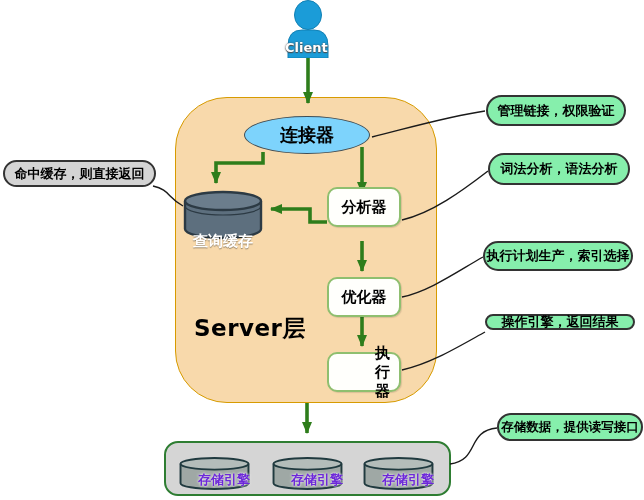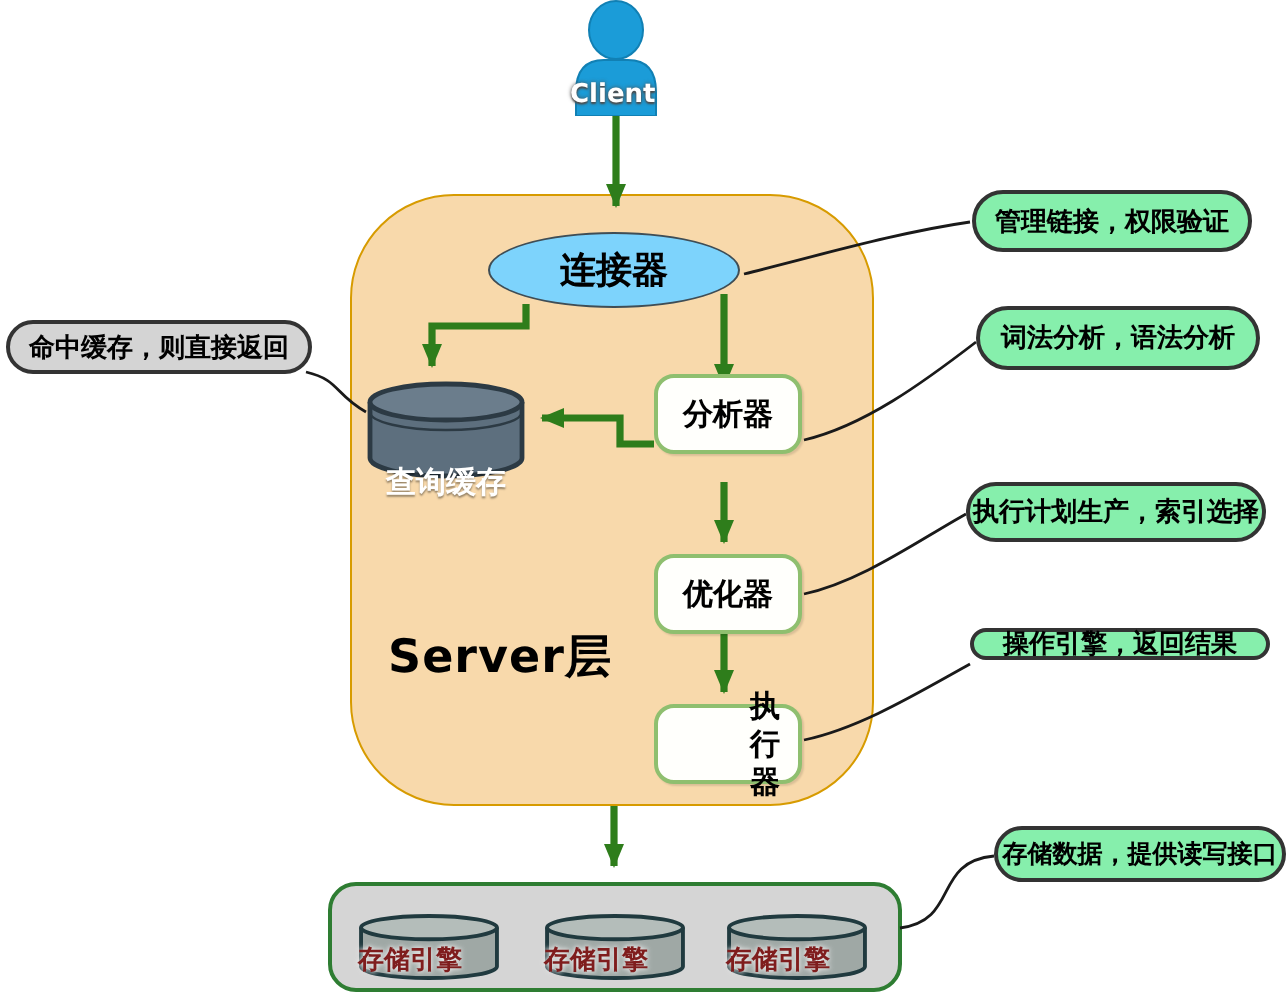--- a/index.html
+++ b/index.html
@@ -47,22 +47,22 @@
     font-size:15px;font-weight:bold;color:#ffffff;text-shadow:0 1px 1px rgba(0,0,0,.4);margin-top:24px;
   }
 
   
   .storage-box{
     left:164px;top:441px;width:287px;height:55px;z-index:1;
     background:#d5d5d5;border:2px solid #2e7d32;border-radius:14px;box-sizing:border-box;
   }
   .scyl{top:457px;width:71px;height:33px;z-index:3;}
   .scyl .lbl{
-    position:absolute;left:0;right:0;bottom:1px;text-align:left;
-    font-size:13px;font-weight:bold;color:#7f1d1d;
+    position:absolute;left:0;right:0;bottom:1px;text-align:right;
+    font-size:13px;font-weight:bold;color:#6d28d9;
     text-shadow:0 0 2px #e8e8e8,0 0 3px #e8e8e8;
   }
   .scyl1{left:179px;} .scyl2{left:272px;} .scyl3{left:363px;}
 
   
   .callout{
     z-index:3;background:#86efac;border:2px solid #333333;border-radius:18px;
     display:flex;align-items:center;justify-content:center;
     font-size:13px;font-weight:600;box-sizing:border-box;white-space:nowrap;
     padding:0 4px;

